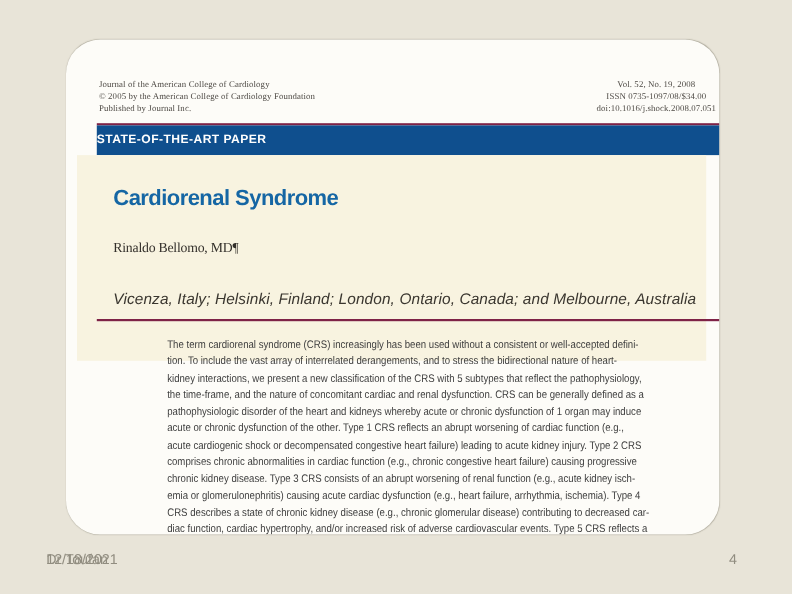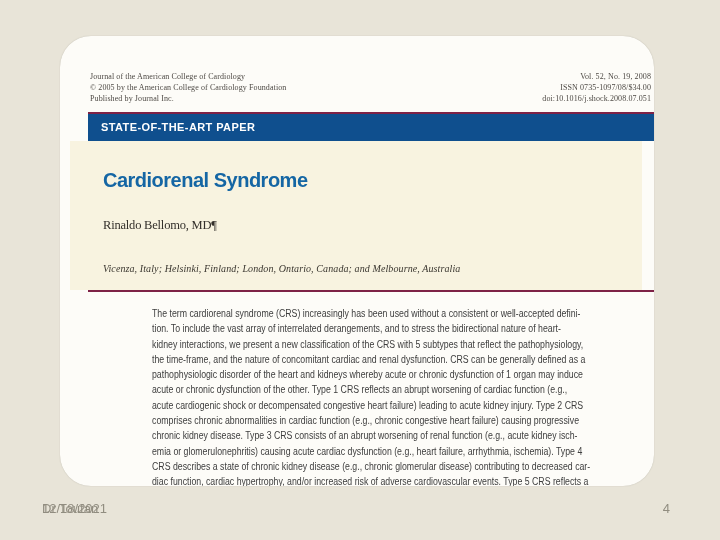--- a/index.html
+++ b/index.html
@@ -19,56 +19,56 @@
     border-radius:31px;
   }
 
   
   .jheader-left{
     position:absolute;left:30px;top:35px;
     font-family:"Liberation Serif",serif;font-size:8px;line-height:11px;
     color:#4e4a45;letter-spacing:.1px;white-space:nowrap;
   }
   .jheader-right{
-    position:absolute;right:3px;top:35px;text-align:right;
+    position:absolute;right:3px;top:35px;text-align:center;
     font-family:"Liberation Serif",serif;font-size:8px;line-height:11px;
     color:#4e4a45;letter-spacing:.1px;white-space:nowrap;
   }
 
   
   .banner-rule{position:absolute;left:28px;right:0;top:76px;height:2px;background:#7e2246;}
   .banner{
     position:absolute;left:28px;right:0;top:78px;height:27px;
     background:#0f4f8e;
   }
   .banner-label{
-    display:block;padding-left:13px;line-height:27px;
+    display:block;line-height:27px;
     color:#fefefe;font-size:11px;font-weight:bold;letter-spacing:.4px;
     white-space:nowrap;
   }
 
   
   .cream{
-    position:absolute;left:10px;right:12px;top:105px;height:149px;
+    position:absolute;left:10px;right:12px;top:105px;height:187px;
     background:#f8f3e0;
     padding-left:32px;
   }
   .title{
     position:absolute;left:33px;top:28px;
     color:#1566a4;font-size:20px;font-weight:bold;letter-spacing:-.5px;
     white-space:nowrap;
   }
   .authors{
     position:absolute;left:33px;top:73px;
     font-family:"Liberation Serif",serif;font-size:12.5px;line-height:22px;
     color:#332f2a;letter-spacing:-.2px;white-space:nowrap;
   }
   .affiliations{
     position:absolute;left:33px;top:122px;
-    font-family:Liberation Serif, serif;font-style:italic;font-size:10px;
+    font-family:Liberation Sans, sans-serif;font-style:italic;font-size:14px;
     color:#3a362f;letter-spacing:.1px;white-space:nowrap;
   }
   .rule2{position:absolute;left:28px;right:0;top:254px;height:2px;background:#7e2246;}
 
   
   .abstract{
     position:absolute;left:92px;top:270px;width:534px;
     transform:scaleX(.875);transform-origin:left top;
     font-size:10px;line-height:15.3px;color:#3d3d3d;
   }

